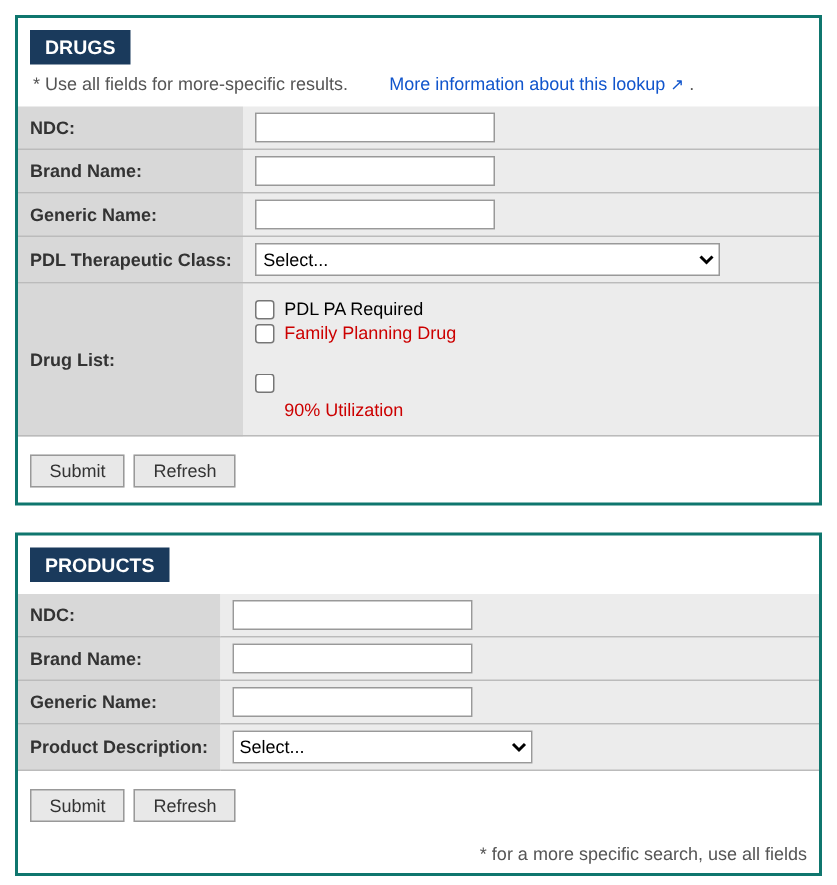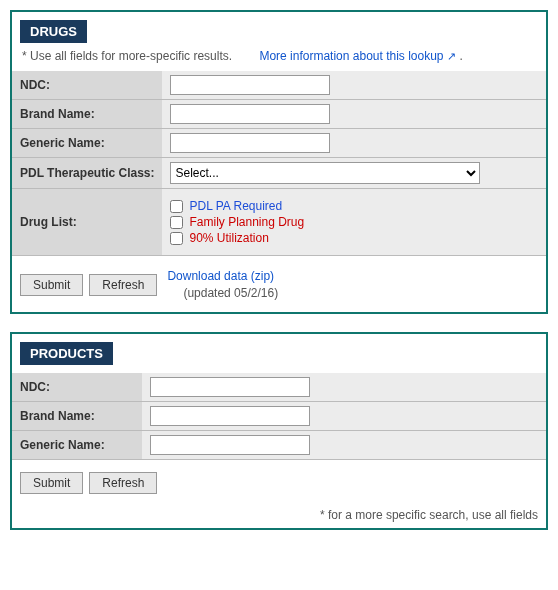--- a/index.html
+++ b/index.html
@@ -103,23 +103,23 @@
       display: flex;
       align-items: center;
       gap: 6px;
       font-size: 12px;
     }
 
     .checkbox-row input[type="checkbox"] {
       margin: 0;
     }
 
-    .checkbox-label-pdl { color: #1d4ed8; }
+    .checkbox-label-pdl { color: #000000; }
     .checkbox-label-fp { color: #c00; }
-    .checkbox-label-90 { color: #c00; }
+    .checkbox-label-90 { color: #c00; margin-top: 35px; }
 
     .button-row {
       padding: 8px 8px 10px 8px;
       display: flex;
       align-items: center;
       gap: 6px;
     }
 
     .btn {
       padding: 3px 12px;
@@ -217,24 +217,20 @@
           </label>
         </div>
       </td>
     </tr>
   </tbody>
     </table>
 
   <div class="button-row">
     <button class="btn">Submit</button>
     <button class="btn">Refresh</button>
-    <div class="download-area">
-      <a href="#" class="download-link">Download data (zip)</a>
-      <span class="updated-text">(updated 05/2/16)</span>
-    </div>
   </div>
 </div>
 
 <div class="section-container">
   <div class="section-header">PRODUCTS</div>
 
   <table class="form-table" style="margin-top:8px;">
     <tbody>
         <tr>
       <td>NDC:</td>
@@ -247,20 +243,28 @@
       <td>
         <input class="text-input" type="text" style="">
       </td>
     </tr>
     <tr>
       <td>Generic Name:</td>
       <td>
         <input class="text-input" type="text" style="">
       </td>
     </tr>
+    <tr>
+      <td>Product Description:</td>
+      <td>
+        <select class="select-input-sm">
+          <option>Select...</option>
+        </select>
+      </td>
+    </tr>
   </tbody>
     </table>
 
   <div class="button-row">
     <button class="btn">Submit</button>
     <button class="btn">Refresh</button>
   </div>
 
   <div class="footer-note">* for a more specific search, use all fields</div>
 </div>

